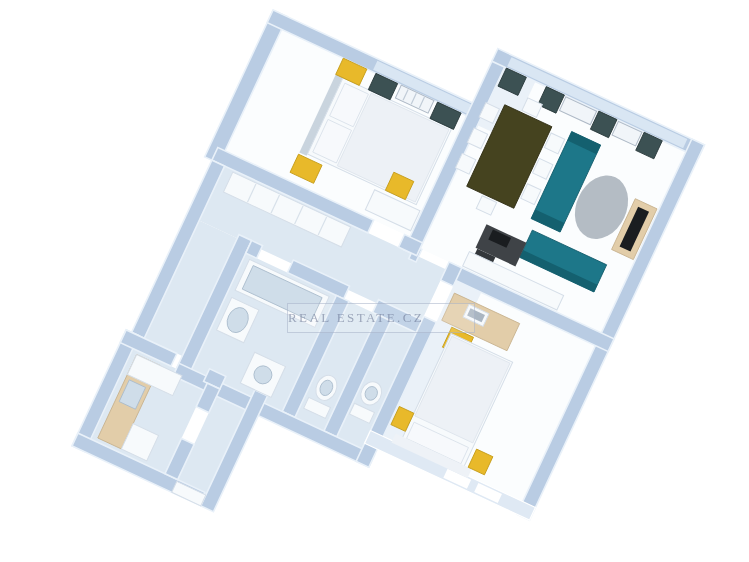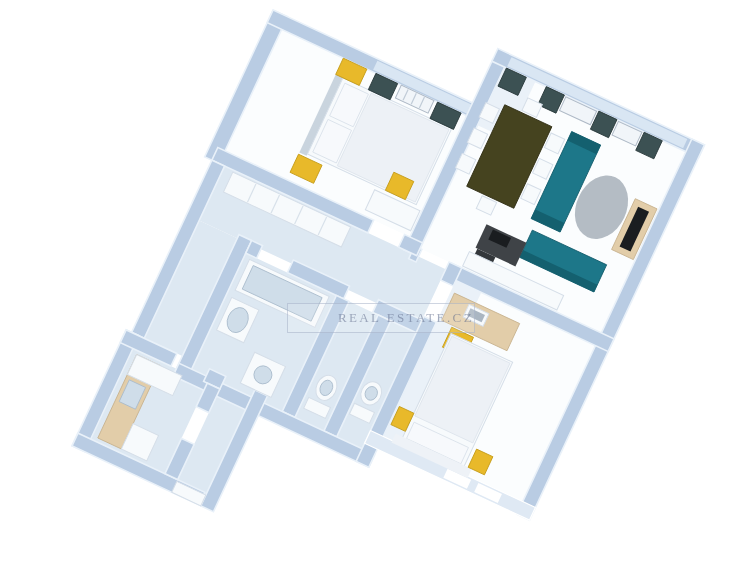--- a/index.html
+++ b/index.html
@@ -24,21 +24,21 @@
   .radiator  {fill:#f1f5f9;stroke:#aeb9c6;stroke-width:1;}
   .dark      {fill:var(--c-dark);}
   .monitor   {fill:var(--c-monitor);}
   .wood      {fill:var(--c-wood);stroke:#c7b28d;stroke-width:.8;}
   .rug       {fill:var(--c-rug);}
   .fixture   {fill:var(--c-fixture);stroke:#a8bacb;stroke-width:.8;}
   .seam      {stroke:#d8e1ea;stroke-width:1.2;}
   .fin       {stroke:#c0cbd7;stroke-width:1.2;}
   .watermark{position:absolute;left:287px;top:303px;width:186px;height:28px;
      border:1px solid rgba(160,172,196,.5);background:rgba(255,255,255,.14);
-     display:flex;align-items:center;justify-content:flex-end;
+     display:flex;align-items:center;justify-content:flex-start;
      font-family:"Liberation Serif",serif;font-size:13px;letter-spacing:2.4px;
      color:rgba(98,110,140,.55);text-transform:uppercase;white-space:nowrap;}
 </style>
 </head>
 <body>
 
 <div class="canvas">
 <svg width="749" height="562" viewBox="0 0 749 562">
   <g transform="rotate(25 374 281)">
 

